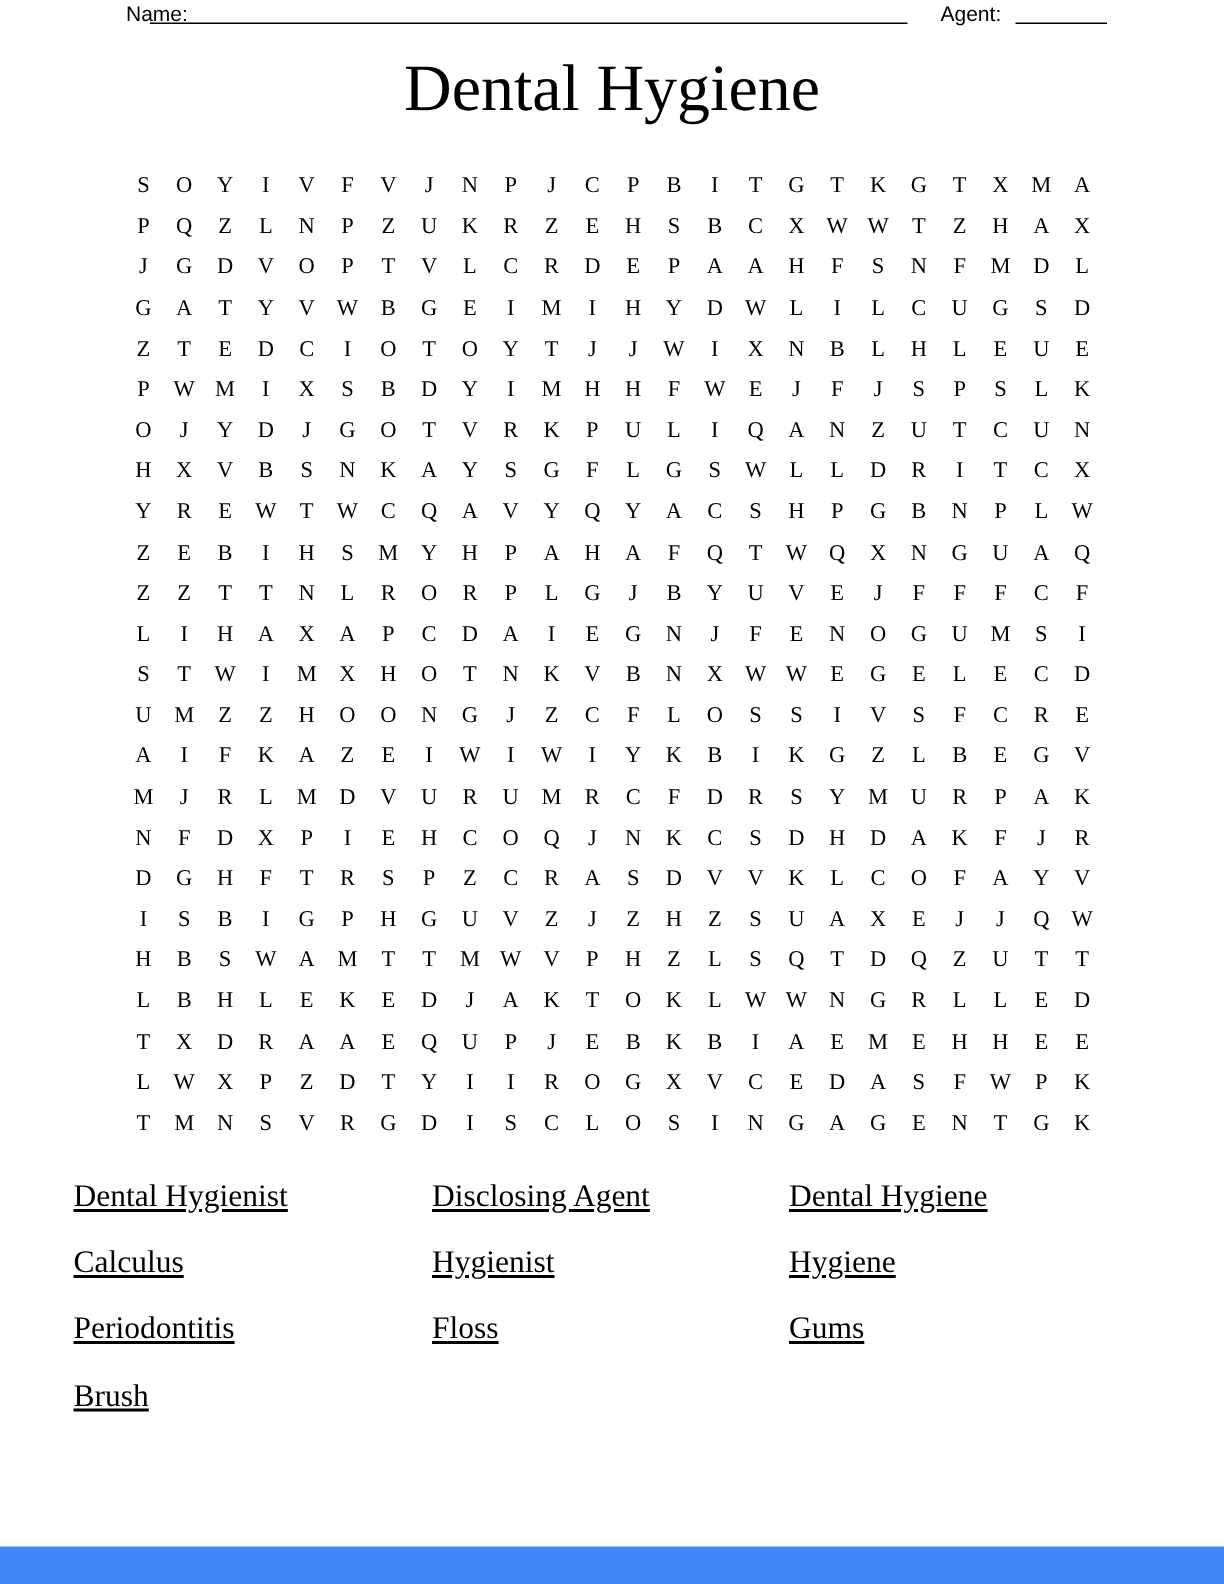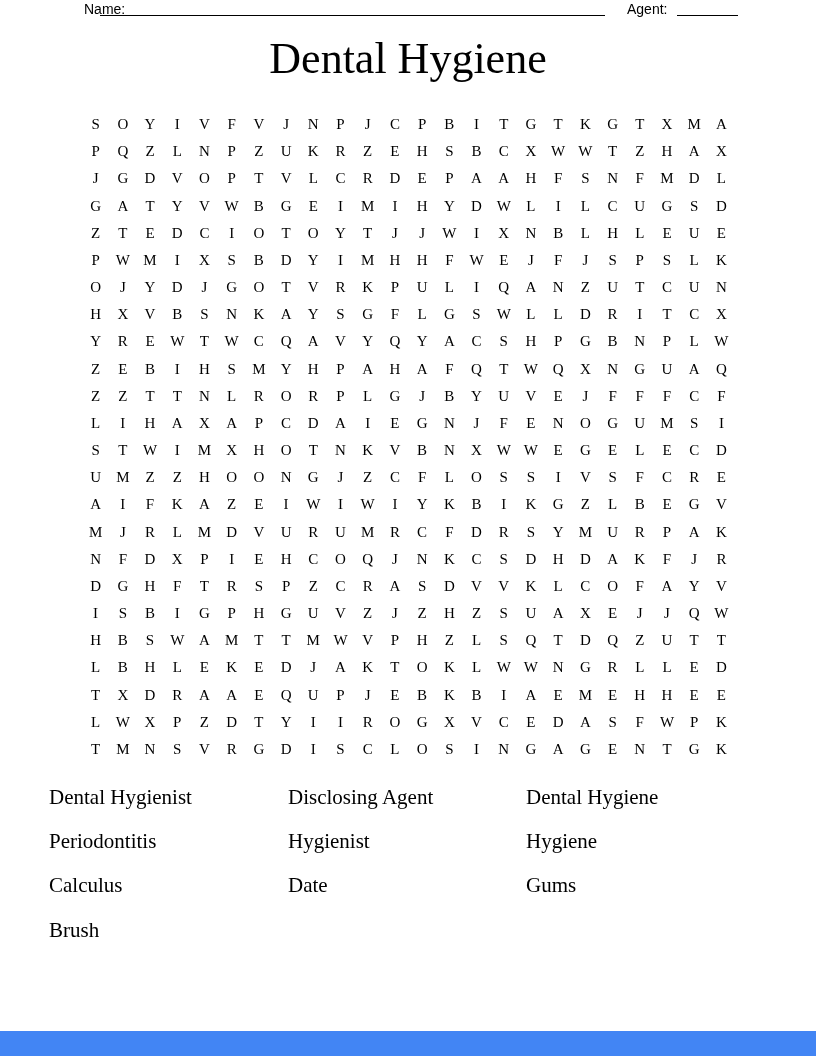--- a/index.html
+++ b/index.html
@@ -73,20 +73,21 @@
   }
   .wl-col { position: absolute; top: 0; }
   .wl-col-0 { left: 49px; }
   .wl-col-1 { left: 288px; }
   .wl-col-2 { left: 526px; }
   .wl-word {
     height: 44.4px;
     display: flex;
     align-items: center;
     white-space: nowrap;
+    text-decoration: underline;
   }
 
   
   .footer-bar {
     position: absolute;
     left: 0;
     bottom: 0;
     width: 100%;
     height: 25px;
   }
@@ -680,28 +681,28 @@
       <span class="grid-cell">E</span>
       <span class="grid-cell">N</span>
       <span class="grid-cell">T</span>
       <span class="grid-cell">G</span>
       <span class="grid-cell">K</span>
     </div>
 
   <div class="wordlist">
       <div class="wl-col wl-col-0">
         <div class="wl-word">Dental Hygienist</div>
+        <div class="wl-word">Calculus</div>
         <div class="wl-word">Periodontitis</div>
-        <div class="wl-word">Calculus</div>
         <div class="wl-word">Brush</div>
       </div>
       <div class="wl-col wl-col-1">
         <div class="wl-word">Disclosing Agent</div>
         <div class="wl-word">Hygienist</div>
-        <div class="wl-word">Date</div>
+        <div class="wl-word">Floss</div>
       </div>
       <div class="wl-col wl-col-2">
         <div class="wl-word">Dental Hygiene</div>
         <div class="wl-word">Hygiene</div>
         <div class="wl-word">Gums</div>
       </div>
     </div>
 
   <div class="footer-bar" style="background: rgb(66, 133, 244);"></div>
 

